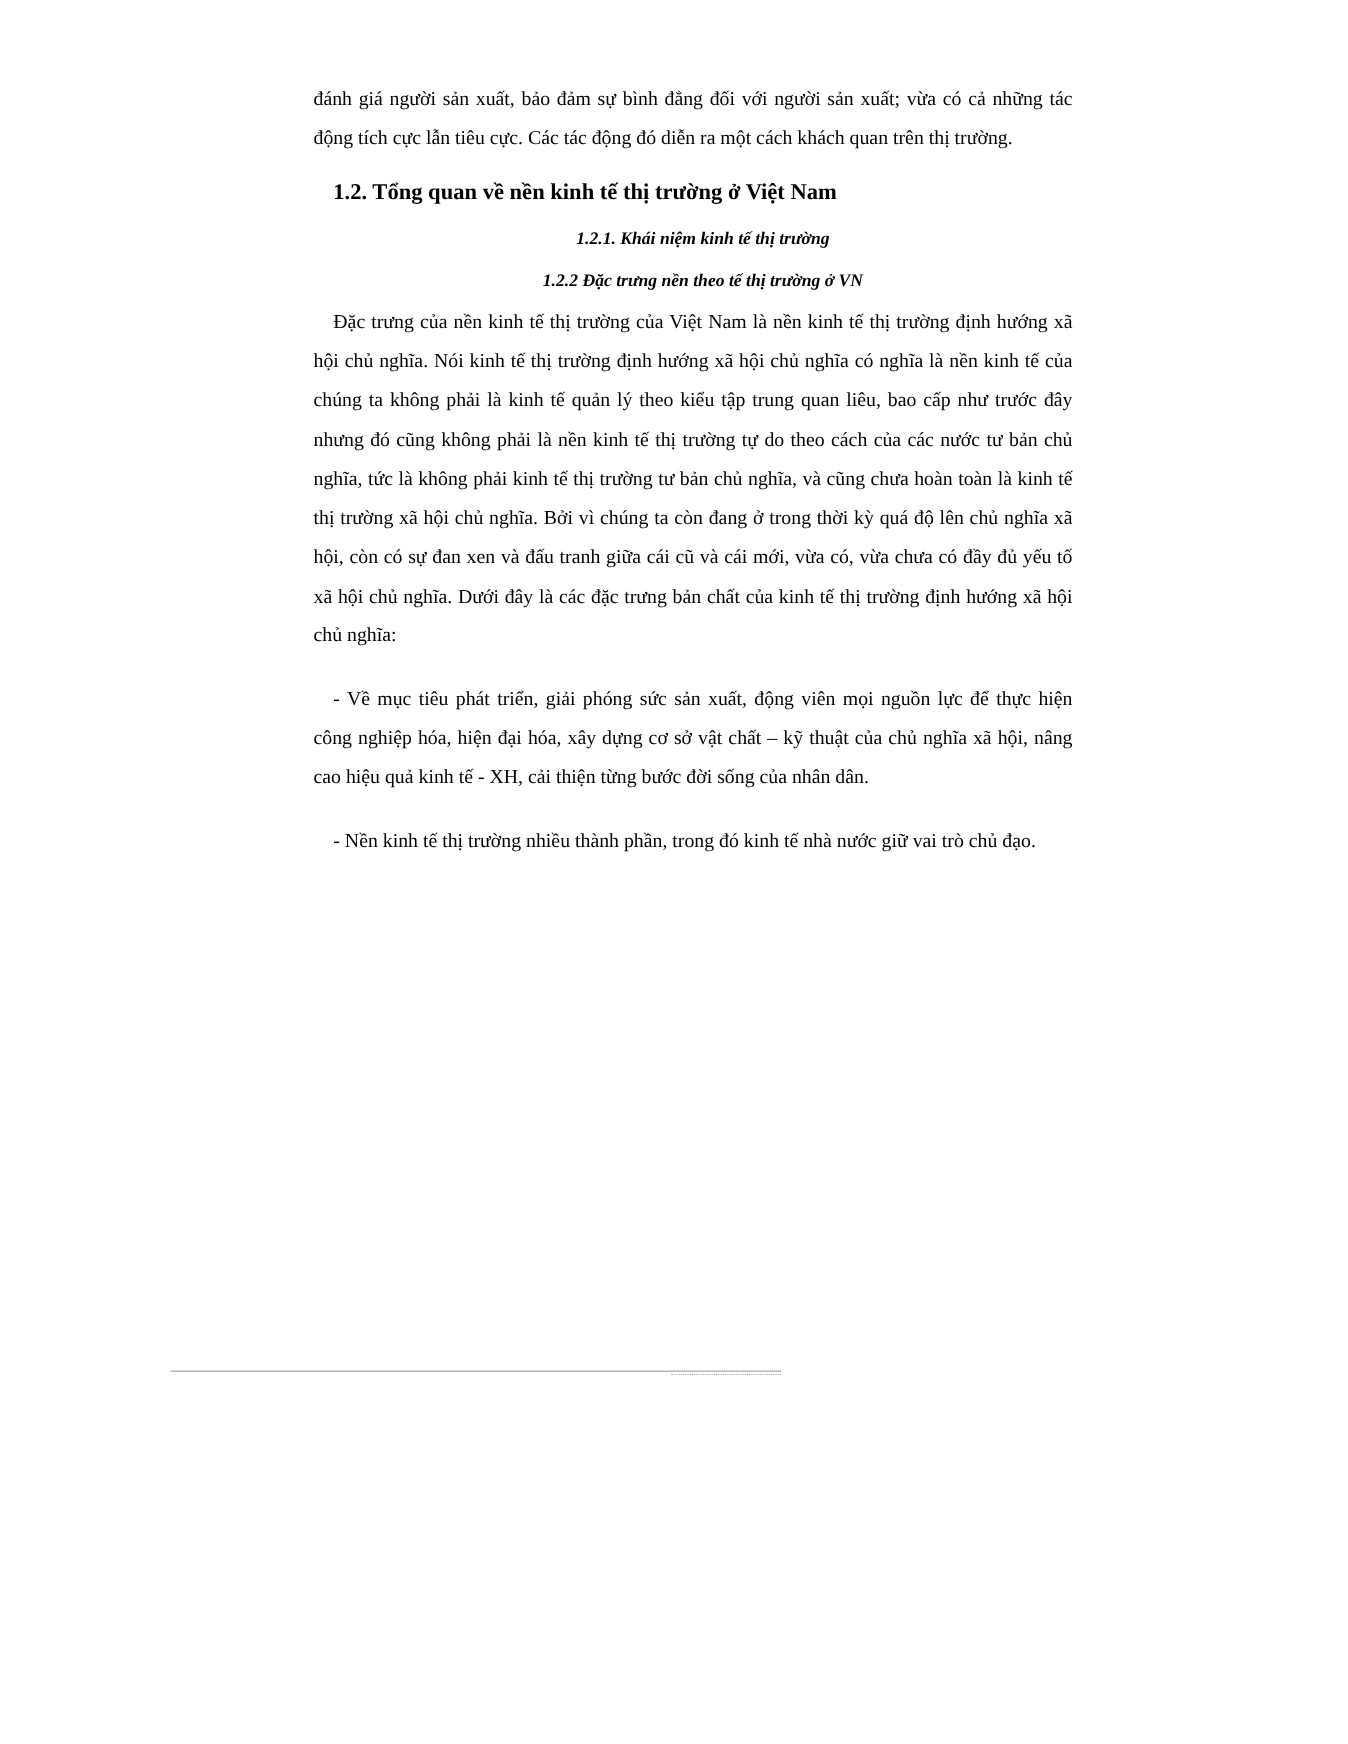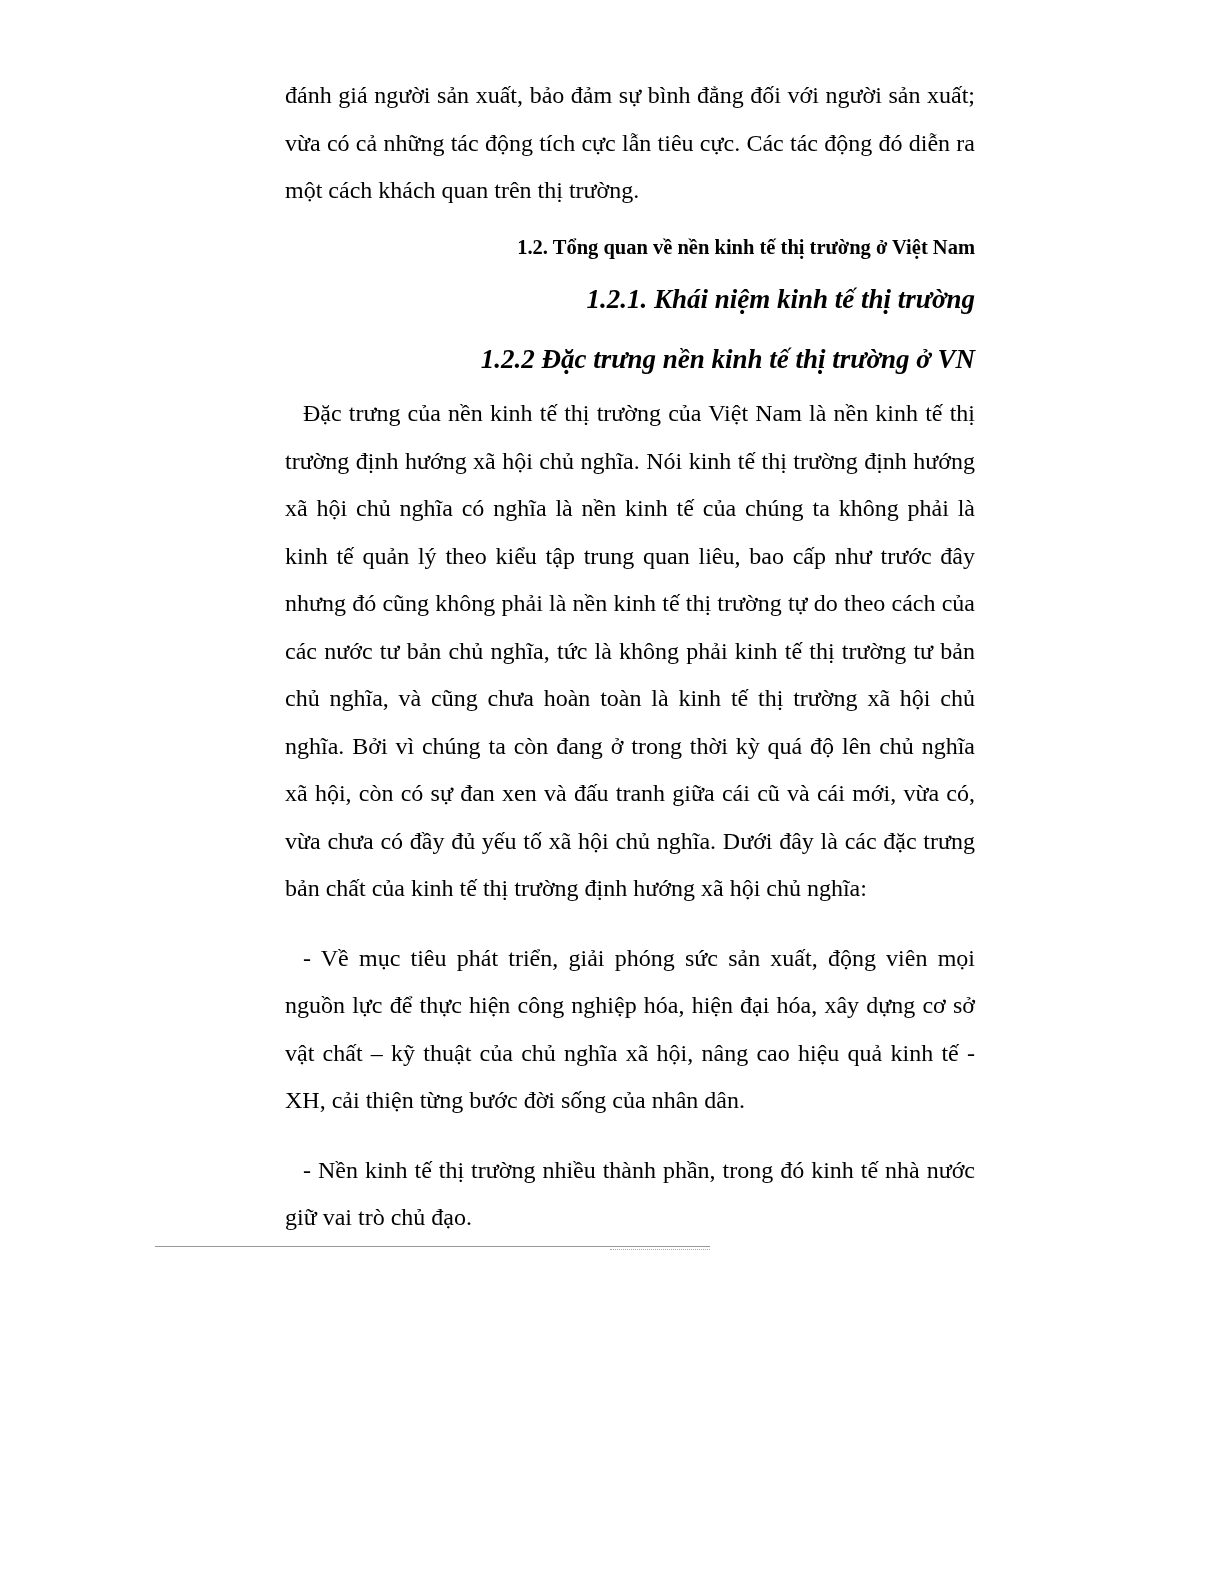--- a/index.html
+++ b/index.html
@@ -24,41 +24,41 @@
     background: #ffffff;
   }
   .content {
     position: absolute;
     left: 285px;
     top: 72px;
     width: 690px;
   }
   p {
     margin: 0;
-    font-size: 24px;
+    font-size: 18px;
     line-height: 1.98;
     text-align: justify;
     text-justify: inter-word;
   }
   .para-continue {
     text-indent: 0;
   }
   .heading-1 {
     font-weight: bold;
     font-size: 20.5px;
     margin-top: 12px;
-    text-align: right;
+    text-align: left;
     text-indent: 18px;
   }
   .heading-2 {
     font-weight: bold;
     font-style: italic;
-    font-size: 27px;
+    font-size: 16px;
     margin-top: 6px;
-    text-align: right;
+    text-align: center;
     text-indent: 18px;
   }
   .body-para {
     margin-top: 4px;
   }
   .spaced-para {
     margin-top: 22px;
     font-family: Liberation Serif, serif;
   }
   .indent-start {
@@ -88,21 +88,21 @@
 
   <div class="content">
 
     <p class="para-continue">đánh giá người sản xuất, bảo đảm sự bình đẳng đối với người sản xuất; vừa có cả những tác động tích cực lẫn tiêu cực. Các tác động đó diễn ra một cách khách quan trên thị trường.</p>
 
     <p class="heading-1">1.2. Tổng quan về nền kinh tế thị trường ở Việt Nam</p>
 
     <p class="heading-2">1.2.1. Khái niệm kinh tế thị trường</p>
 
 
-    <p class="heading-2">1.2.2 Đặc trưng nền kinh tế thị trường ở VN</p>
+    <p class="heading-2">1.2.2 Đặc trưng nền theo tế thị trường ở VN</p>
 
     <p class="body-para indent-start">Đặc trưng của nền kinh tế thị trường của Việt Nam là nền kinh tế thị trường định hướng xã hội chủ nghĩa. Nói kinh tế thị trường định hướng xã hội chủ nghĩa có nghĩa là nền kinh tế của chúng ta không phải là kinh tế quản lý theo kiểu tập trung quan liêu, bao cấp như trước đây nhưng đó cũng không phải là nền kinh tế thị trường tự do theo cách của các nước tư bản chủ nghĩa, tức là không phải kinh tế thị trường tư bản chủ nghĩa, và cũng chưa hoàn toàn là kinh tế thị trường xã hội chủ nghĩa. Bởi vì chúng ta còn đang ở trong thời kỳ quá độ lên chủ nghĩa xã hội, còn có sự đan xen và đấu tranh giữa cái cũ và cái mới, vừa có, vừa chưa có đầy đủ yếu tố xã hội chủ nghĩa. Dưới đây là các đặc trưng bản chất của kinh tế thị trường định hướng xã hội chủ nghĩa:</p>
 
     <p class="spaced-para indent-start">- Về mục tiêu phát triển, giải phóng sức sản xuất, động viên mọi nguồn lực để thực hiện công nghiệp hóa, hiện đại hóa, xây dựng cơ sở vật chất – kỹ thuật của chủ nghĩa xã hội, nâng cao hiệu quả kinh tế - XH, cải thiện từng bước đời sống của nhân dân.</p>
 
     <p class="spaced-para indent-start">- Nền kinh tế thị trường nhiều thành phần, trong đó kinh tế nhà nước giữ vai trò chủ đạo.</p>
 
 
   </div>
 

